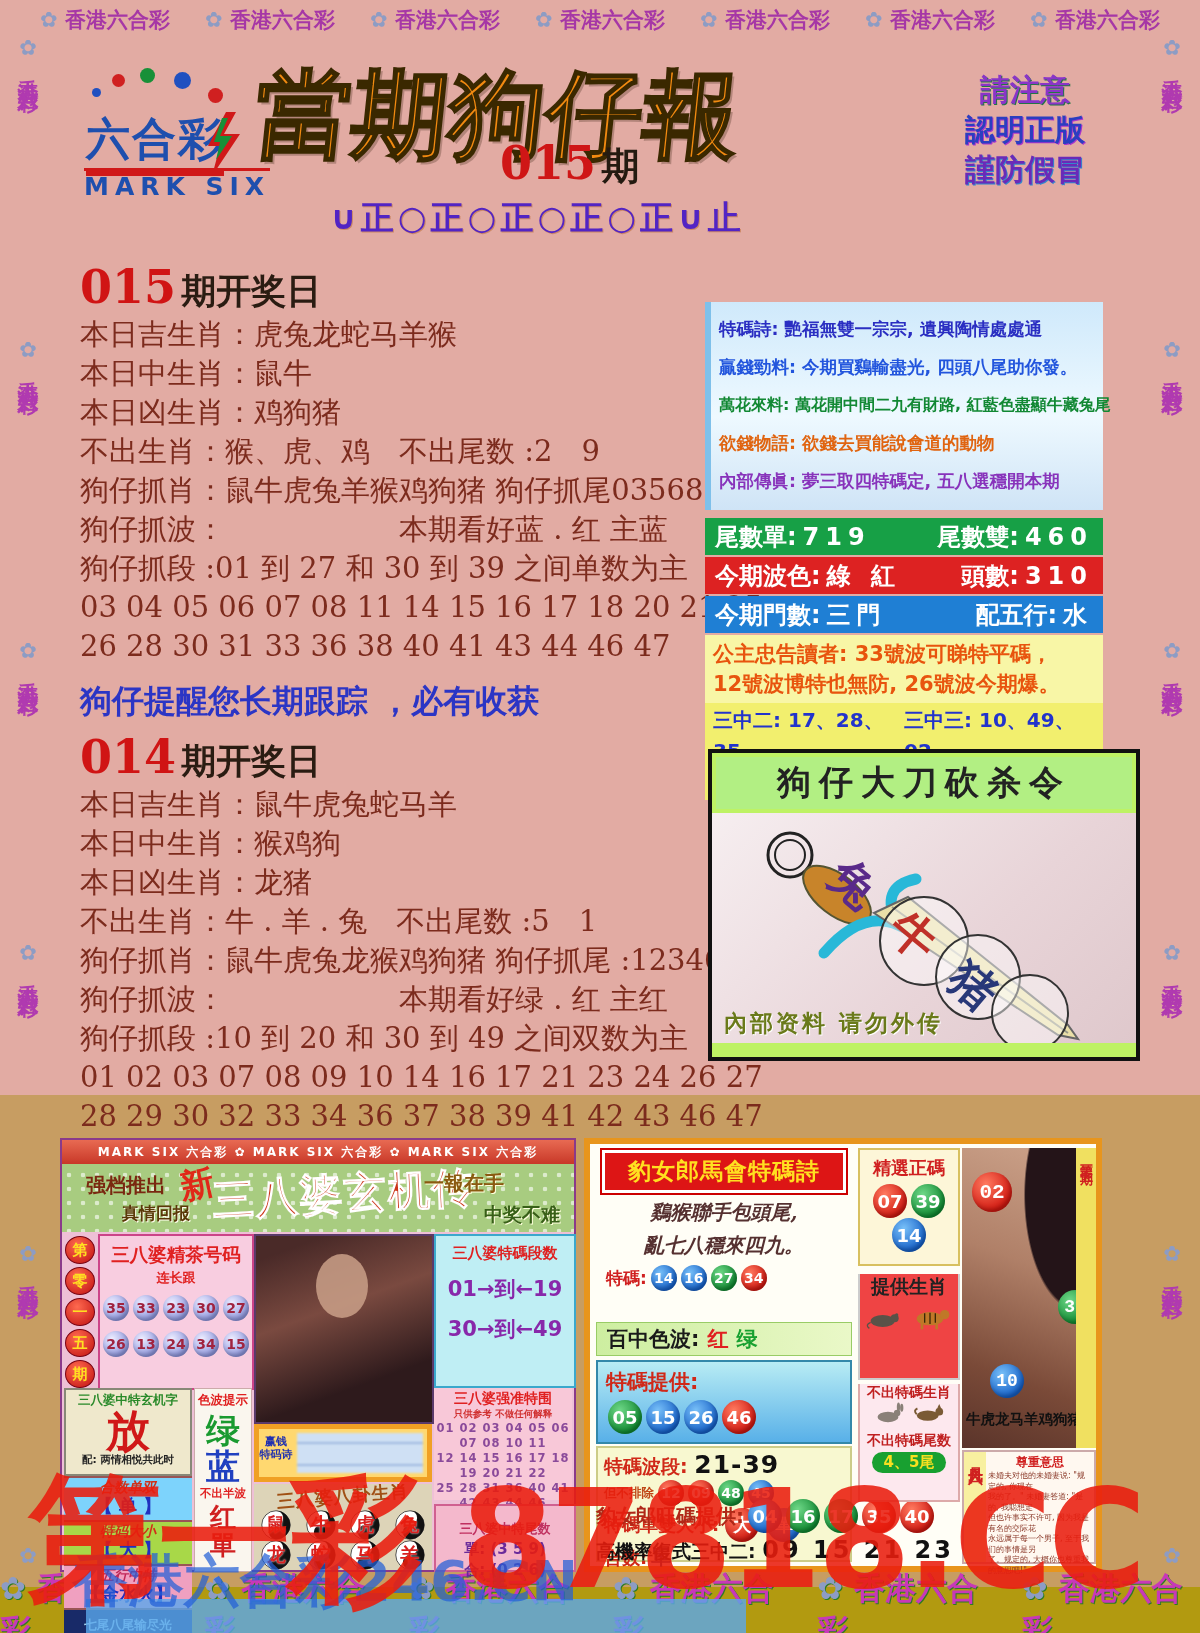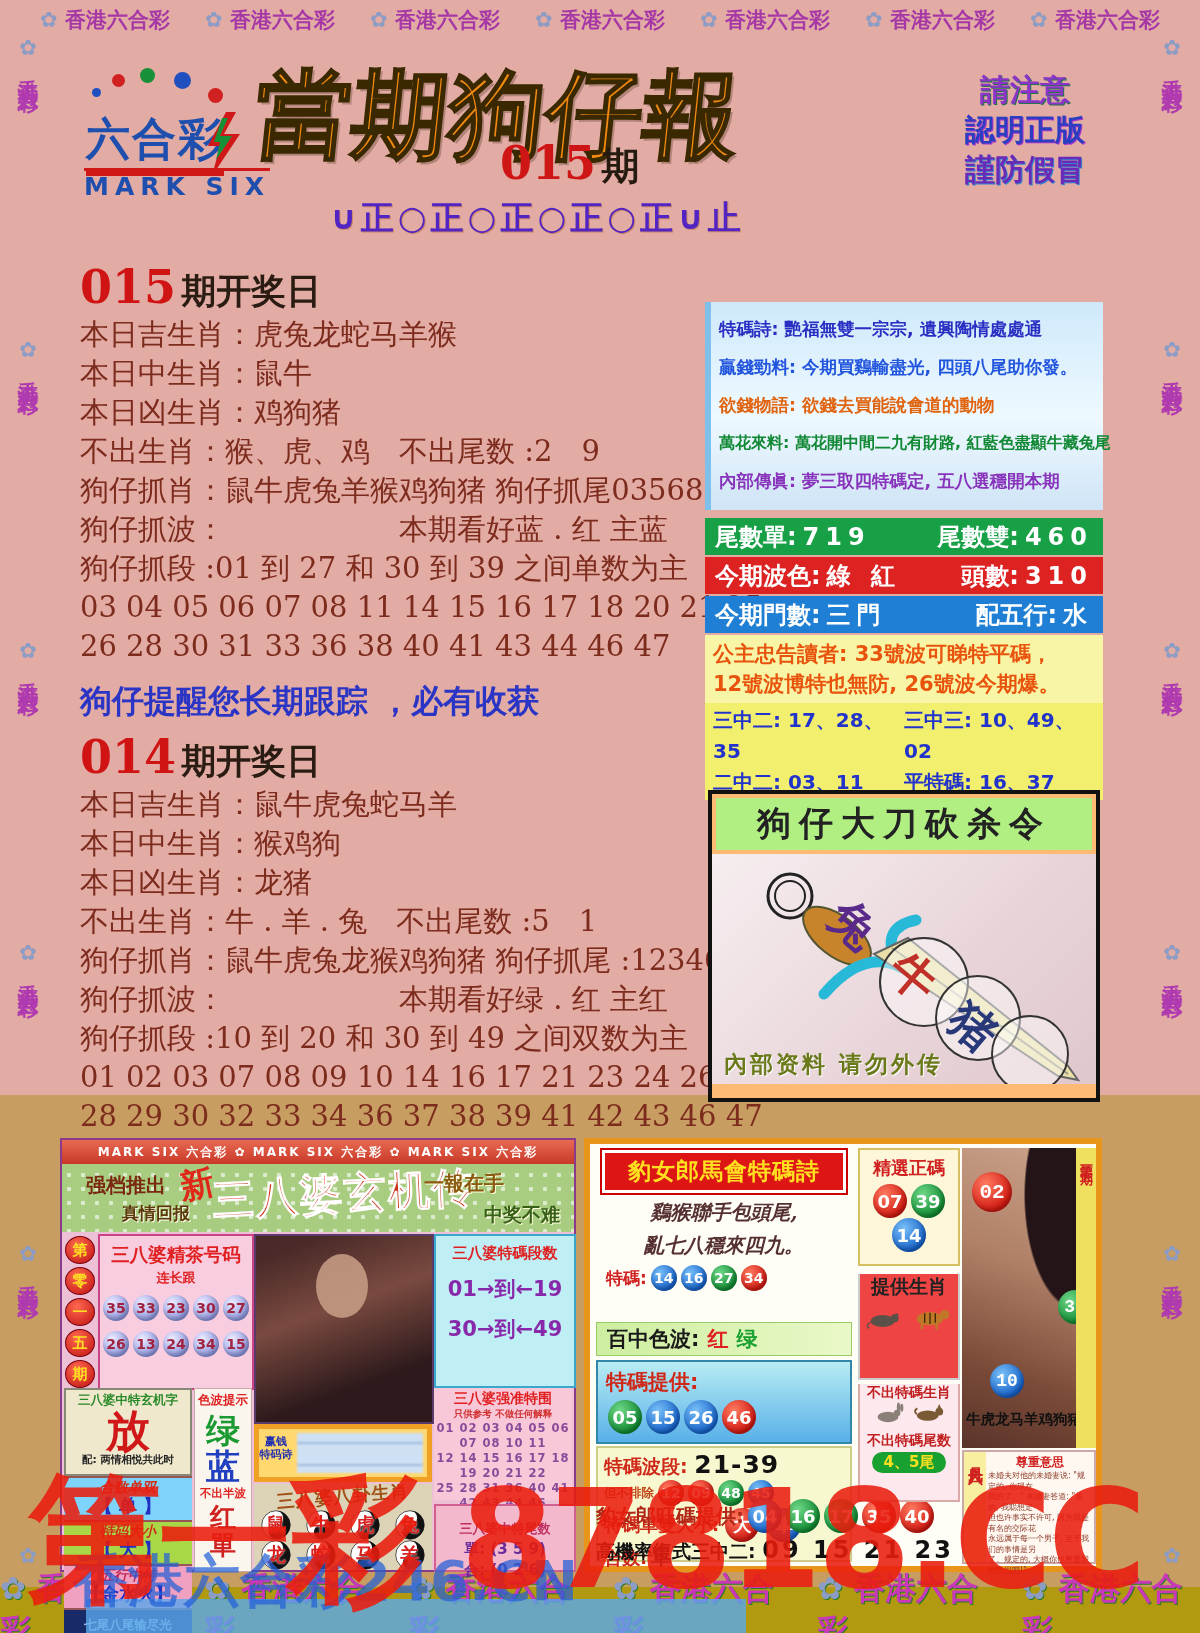--- a/index.html
+++ b/index.html
@@ -51,21 +51,21 @@
   .tip-row{font-size:17.5px;font-weight:bold;line-height:38px;white-space:nowrap;}
   .t0{color:#2a2ec2;} .t1{color:#2255dd;} .t2{color:#118833;} .t3{color:#e06410;} .t4{color:#8833bb;}
   .stats-box{left:705px;top:518px;width:398px;}
   .srow{display:flex;height:37px;align-items:center;color:#fff;font-weight:bold;font-size:24px;padding:0 10px;gap:6px;margin-bottom:2px;}
   .srow .v{letter-spacing:6px;} .srow .sp{flex:1;}
   .sg{background:#17a046;} .sr{background:#dd2222;} .sb{background:#1f7fd4;}
   .advice{background:#f8f6a6;color:#e8540e;font-weight:bold;font-size:21px;line-height:30px;padding:4px 8px;}
   .combo{background:#f2ef6e;color:#2233cc;font-weight:bold;font-size:20px;line-height:31px;padding:2px 8px;display:grid;grid-template-columns:1fr 1fr;}
 
   
-  .knife{left:708px;top:790px;width:392px;height:312px;background:#fdba74;border:4px solid #111;box-sizing:border-box;}
+  .knife{left:708px;top:749px;width:432px;height:312px;background:#bef264;border:4px solid #111;box-sizing:border-box;}
   .knife-title{height:52px;margin:4px;background:#b2ef83;display:flex;align-items:center;justify-content:center;
       font-size:34px;font-weight:900;color:#222;letter-spacing:8px;}
   .knife-body{position:relative;height:230px;background:linear-gradient(135deg,#f6eef0,#e8d4d8 60%,#dfc8cc);}
   .kchar{position:absolute;font-size:46px;font-weight:900;transform:rotate(40deg);}
   .kc0{left:118px;top:40px;color:#5a2a8a;} .kc1{left:178px;top:92px;color:#c03028;} .kc2{left:238px;top:142px;color:#283878;}
   .knife-foot{position:absolute;left:12px;bottom:4px;font-size:23px;font-weight:900;color:#6a7a1a;text-shadow:1px 1px 0 #fff;letter-spacing:3px;}
 
   
   .ball{display:inline-flex;align-items:center;justify-content:center;border-radius:50%;color:#fff;font-weight:bold;
       box-shadow:inset -2px -3px 4px rgba(0,0,0,.25);margin:0 2px;}
@@ -284,22 +284,22 @@
         <span class="tline">狗仔抓波：　　　　　　本期看好绿 . 红 主红</span>
         <span class="tline">狗仔抓段 :10 到 20 和 30 到 49 之间双数为主</span>
         <span class="tline">01 02 03 07 08 09 10 14 16 17 21 23 24 26 27</span>
         <span class="tline">28 29 30 32 33 34 36 37 38 39 41 42 43 46 47</span>
       </div>
   </div>
 
   <div class="abs tips-box">
     <div class="tip-row t0"><span>特碼詩:</span> <span>艷福無雙一宗宗, 遺興陶情處處通</span></div>
     <div class="tip-row t1"><span>贏錢勁料:</span> <span>今期買鷄輸盡光, 四頭八尾助你發。</span></div>
+    <div class="tip-row t2" style="font-size:16px;"><span>萬花來料:</span> <span>萬花開中間二九有財路, 紅藍色盡顯牛藏兔尾</span></div>
     <div class="tip-row t3"><span>欲錢物語:</span> <span>欲錢去買能說會道的動物</span></div>
-    <div class="tip-row t2" style="font-size:16px;"><span>萬花來料:</span> <span>萬花開中間二九有財路, 紅藍色盡顯牛藏兔尾</span></div>
     <div class="tip-row t4"><span>內部傳眞:</span> <span>夢三取四特碼定, 五八選穩開本期</span></div>
   </div>
 
   <div class="abs stats-box">
     <div class="srow sg">
       <span>尾數單:</span>
         <span class="v">719</span>
       <span class="sp"></span>
       <span>尾數雙:</span>
         <span class="v">460</span>

